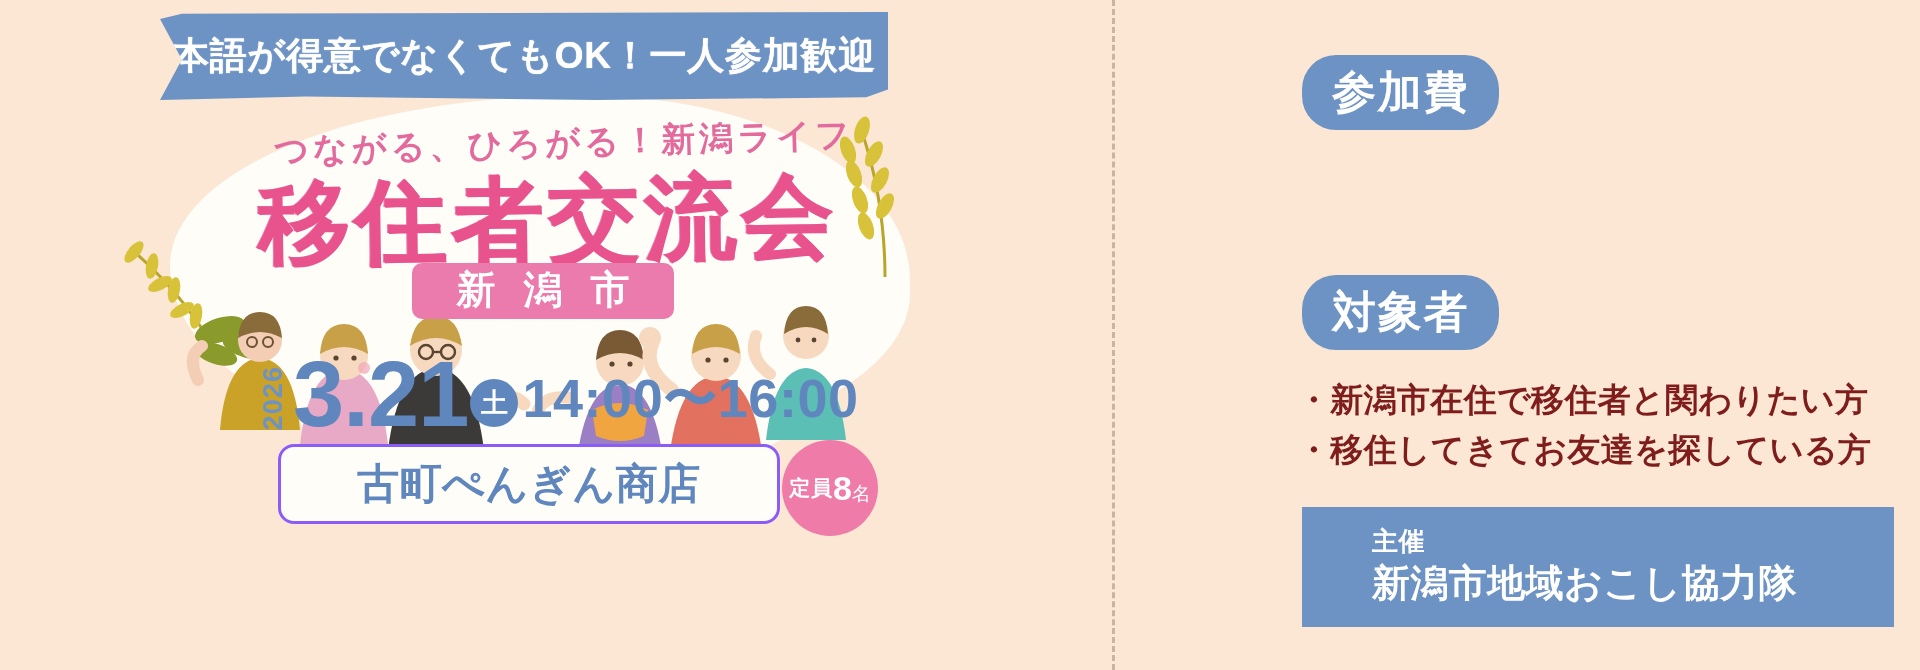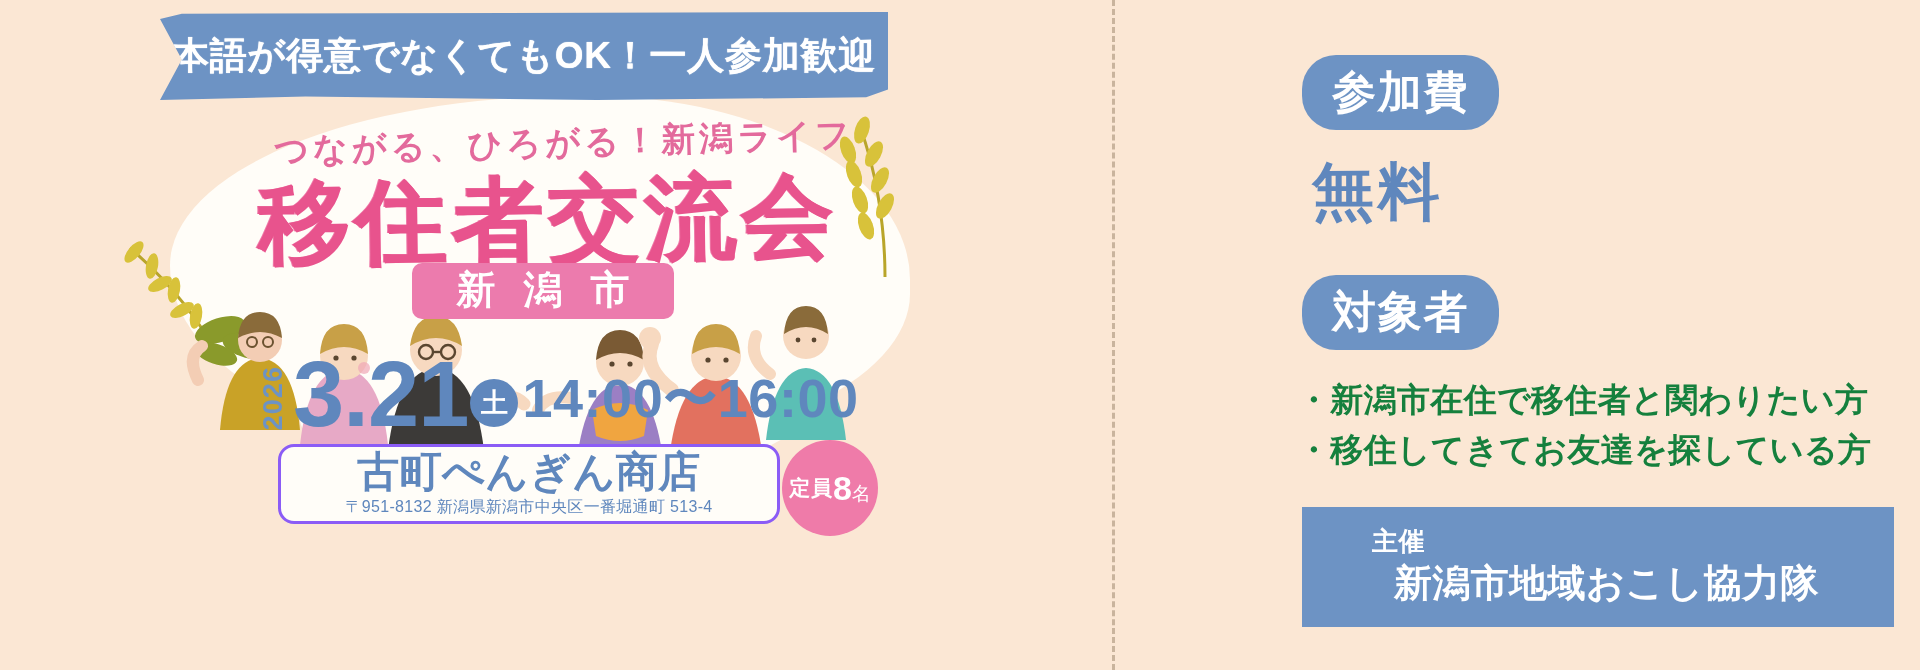--- a/index.html
+++ b/index.html
@@ -157,37 +157,37 @@
 
   .fee-pill { position: absolute; left: 190px; top: 55px; }
   .fee-value {
     position: absolute; left: 200px; top: 150px;
     color: #5f87bd; font-size: 62px; font-weight: bold;
     letter-spacing: 0.06em;
   }
   .target-pill { position: absolute; left: 190px; top: 275px; }
   .target-list {
     position: absolute; left: 185px; top: 375px;
-    color: #15803d; font-size: 33px; font-weight: bold;
+    color: #7f1d1d; font-size: 33px; font-weight: bold;
     line-height: 1.52; letter-spacing: 0.01em; white-space: nowrap;
   }
 
   .host-box {
     position: absolute; left: 190px; top: 507px;
     width: 592px; height: 120px;
     background: #6d93c4;
     padding: 18px 0 0 70px;
   }
   .host-label {
     color: #ffffff; font-size: 26px; font-weight: bold;
     letter-spacing: 0.02em; line-height: 1.3;
   }
   .host-name {
     color: #ffffff; font-size: 38px; font-weight: bold;
-    letter-spacing: 0.01em; line-height: 1.3; white-space: nowrap; margin-left: 22px;
+    letter-spacing: 0.01em; line-height: 1.3; white-space: nowrap;
   }
 
   
   .deco { position: absolute; }
   .wheat-left  { left: 120px; top: 238px; }
   .wheat-right { left: 790px; top: 112px; }
   .people      { left: 180px; top: 230px; }
 </style>
 </head>
 <body>
@@ -312,39 +312,37 @@
 
     <div class="date-row">
       <span class="year">2026</span>
       <span class="daynum">3.21</span>
       <span class="dow-circle">土</span>
       <span class="timerange">14:00〜16:00</span>
     </div>
 
     <div class="venue-box">
       <span class="venue-name">古町ぺんぎん商店</span>
-      <span class="venue-addr">〒951-8132  新潟県新潟市中央区一番堀通町 513-4</span>
     </div>
 
     <div class="capacity">
       <span class="cap-label">定員</span>
       <span class="cap-value">
         <b>8</b><span>名</span>
       </span>
     </div>
   </div>
 
   <div class="divider"></div>
 
   <div class="right-panel">
 
     <div class="pill fee-pill">
       <span class="pill-text">参加費</span>
     </div>
-    <div class="fee-value">無料</div>
 
     <div class="pill target-pill">
       <span class="pill-text">対象者</span>
     </div>
     <div class="target-list">
       <div>・新潟市在住で移住者と関わりたい方</div>
       <div>・移住してきてお友達を探している方</div>
     </div>
 
     <div class="host-box">

